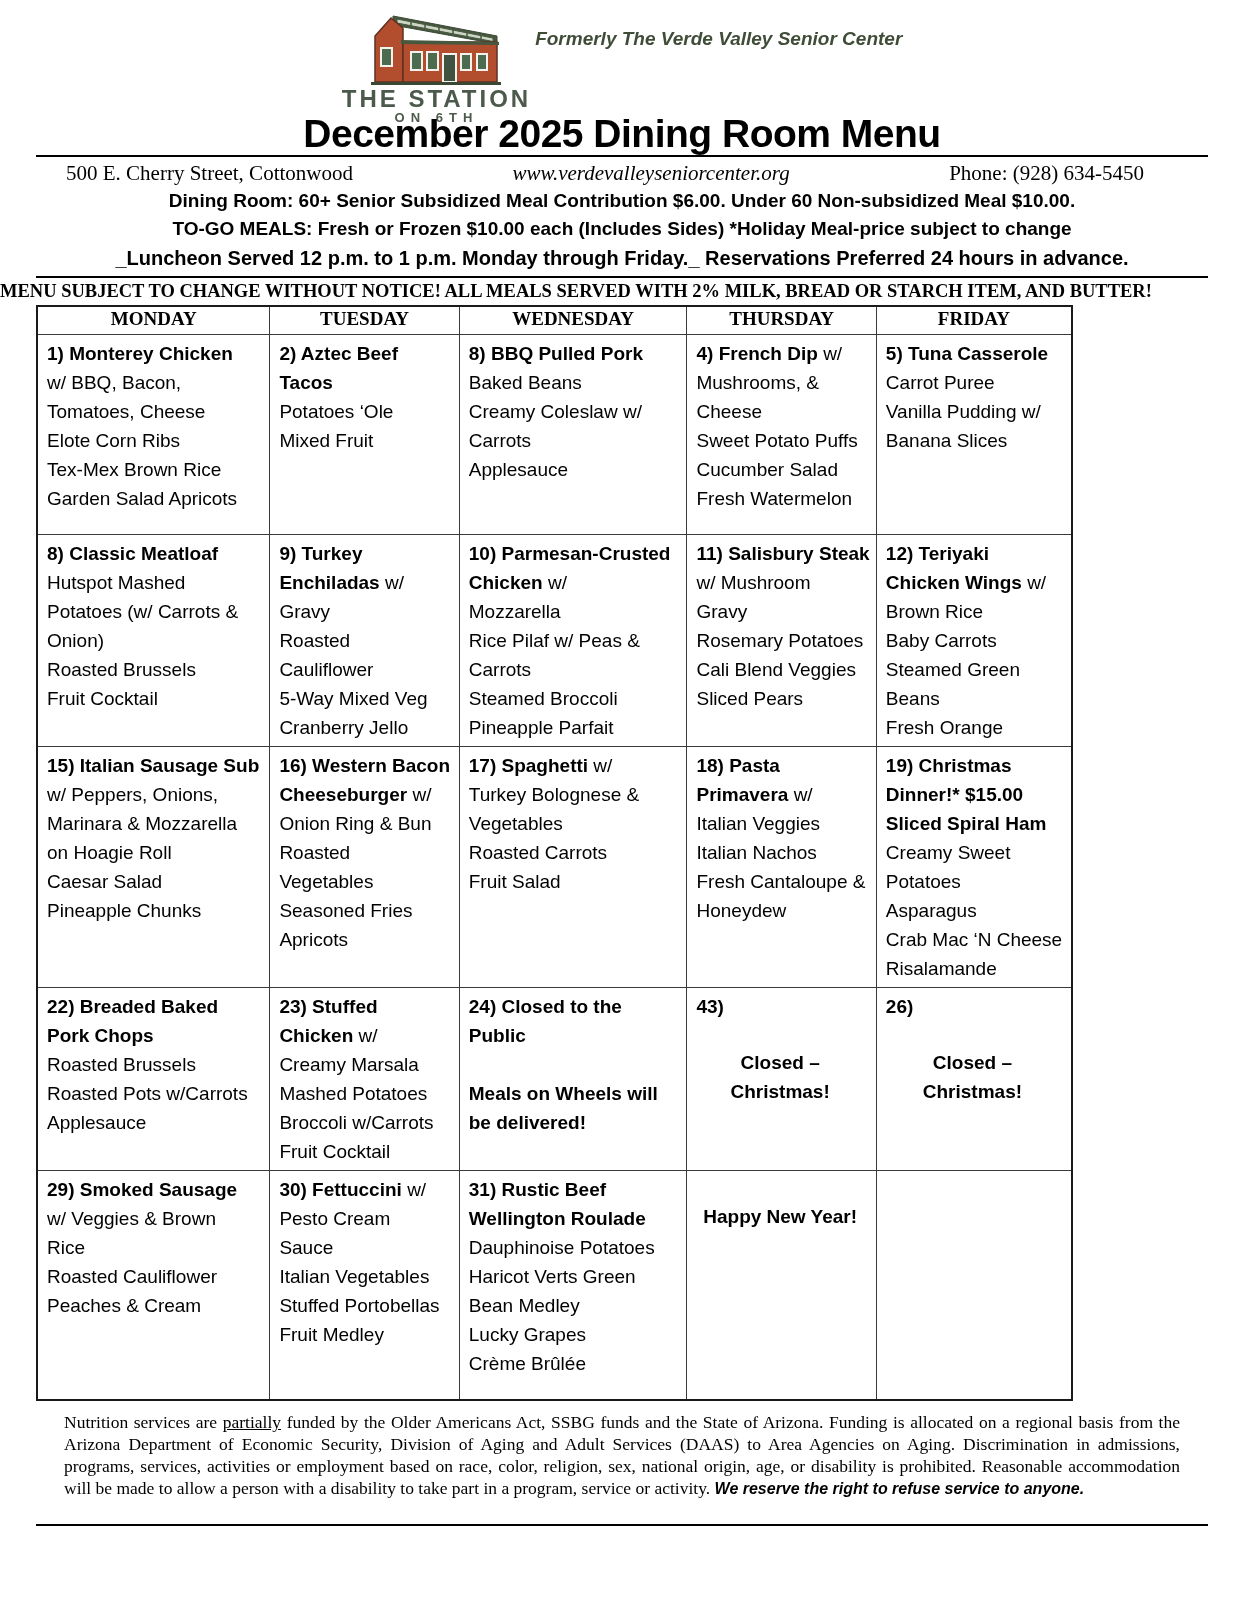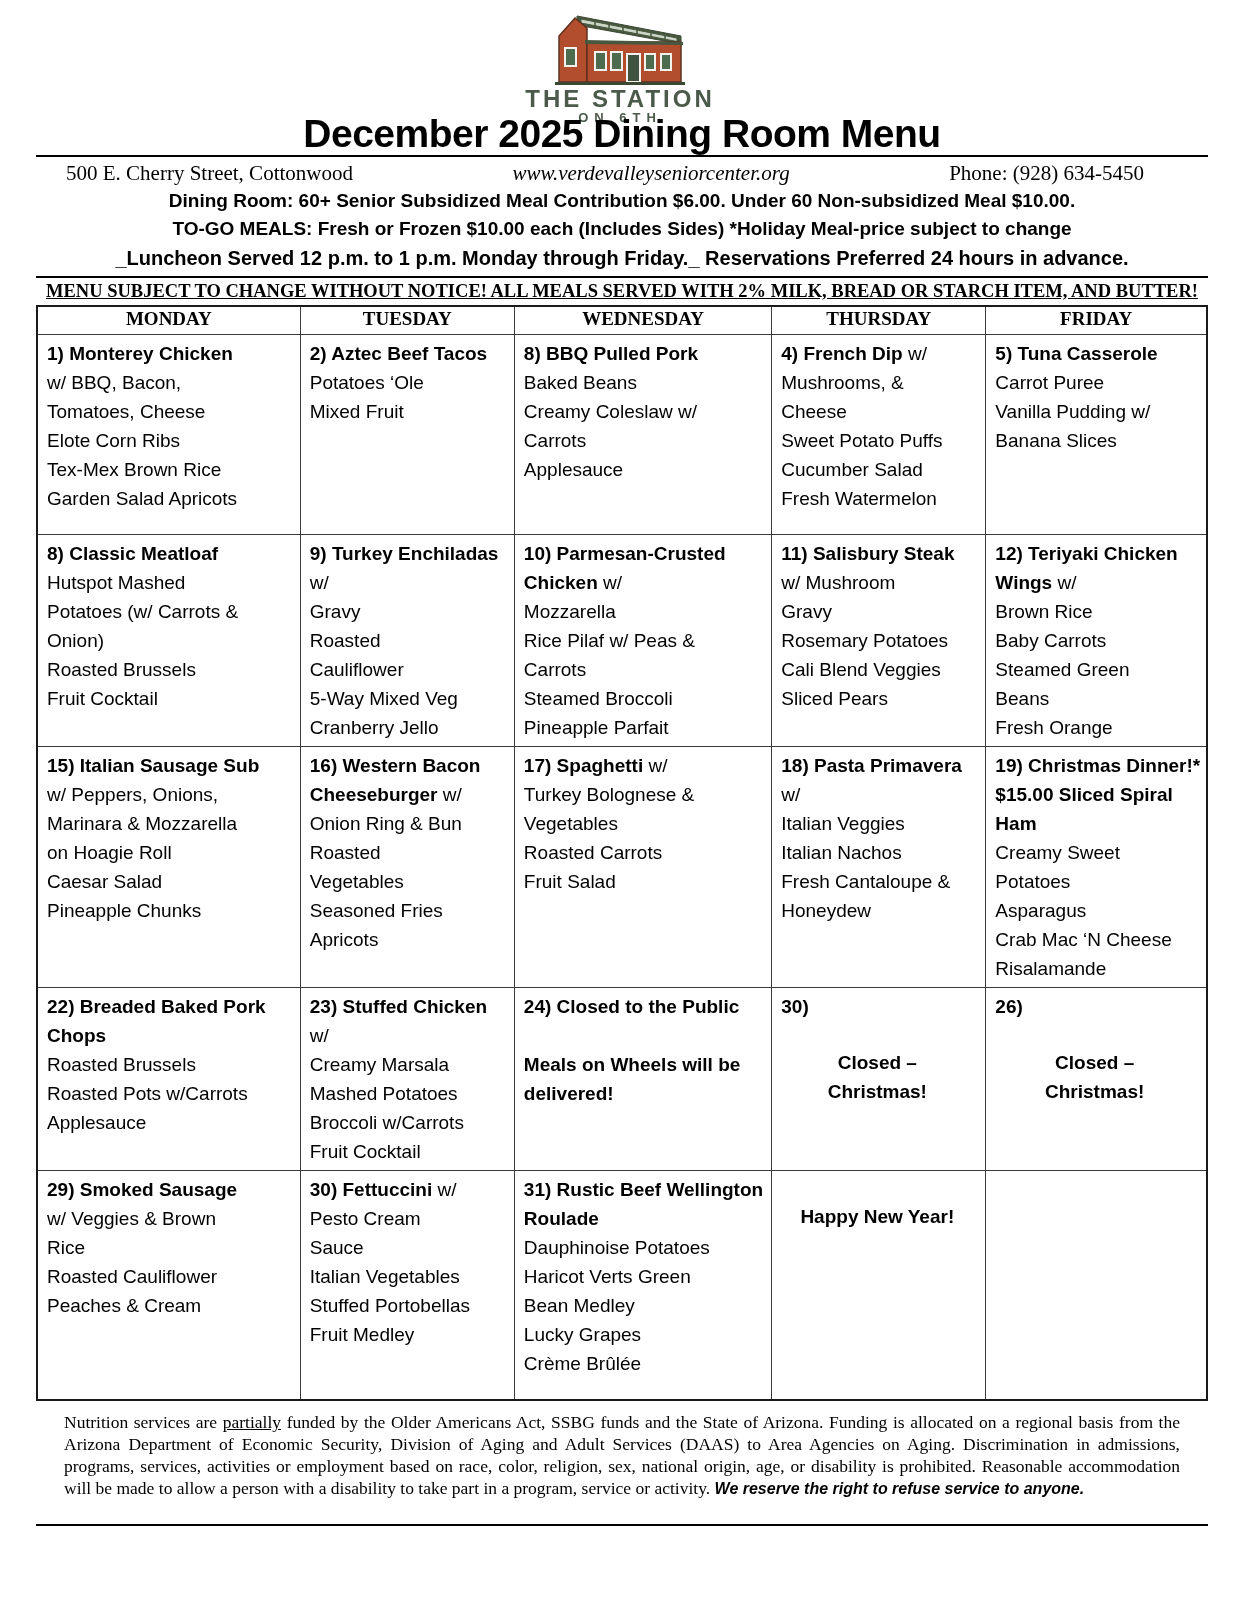--- a/index.html
+++ b/index.html
@@ -14,24 +14,24 @@
   .station-sub{text-align:left;color:#4b5a4b;font-weight:bold;letter-spacing:6px;font-size:13px;line-height:16px;margin-bottom:0;}
 
   .page-title{text-align:center;font-size:39px;font-weight:bold;letter-spacing:-0.5px;line-height:36px;margin-top:2px;}
   .rule{border:none;border-top:2px solid #000;margin:3px 36px 0 36px;}
   .rule2{border:none;border-top:2px solid #000;margin:4px 36px 2px 36px;}
 
   .contact-row{display:flex;justify-content:space-between;align-items:baseline;margin:4px 100px 0 66px;font-family:"Liberation Serif",serif;font-size:21px;}
   .contact-website{font-style:italic;}
   .info-line{text-align:center;font-size:19px;font-weight:bold;line-height:26px;margin-top:2px;}
   .luncheon-line{text-align:center;font-size:20px;font-weight:bold;line-height:27px;margin-top:3px;}
-  .notice-line{text-align:center;font-family:"Liberation Serif",serif;font-weight:bold;font-size:18.5px;line-height:22px;margin-top:1px;text-decoration:underline;}
+  .notice-line{font-family:"Liberation Serif",serif;font-weight:bold;font-size:18.5px;line-height:22px;margin-top:1px;}
 
   
-  .menu-table{border-collapse:collapse;table-layout:fixed;width:1172px;margin:3px 36px 0 36px;}
+  .menu-table{border-collapse:collapse;table-layout:fixed;width:1037px;margin:3px 36px 0 36px;}
   .menu-table th,.menu-table td{border:1px solid #3a3a3a;vertical-align:top;overflow:hidden;}
   .menu-table{border:2px solid #1a1a1a;}
   .menu-table thead tr{height:28px;}
   .menu-table th{font-family:"Liberation Serif",serif;font-size:19px;font-weight:bold;text-align:center;padding:1px 0;}
   .menu-table td{font-size:19px;line-height:29px;padding:4px 4px 4px 9px;}
   .menu-table tbody tr:nth-child(1){height:200px;}
   .menu-table tbody tr:nth-child(2){height:205px;}
   .menu-table tbody tr:nth-child(3){height:232px;}
   .menu-table tbody tr:nth-child(4){height:175px;}
   .menu-table tbody tr:nth-child(5){height:230px;}
@@ -80,20 +80,21 @@
 
         <rect x="76" y="48" width="13" height="28" fill="#3f5340" stroke="#f4f2ec" stroke-width="2"></rect>
         <rect x="94" y="48" width="10" height="16" fill="#4d6b4e" stroke="#f4f2ec" stroke-width="2"></rect>
         <rect x="110" y="48" width="10" height="16" fill="#4d6b4e" stroke="#f4f2ec" stroke-width="2"></rect>
 
         <rect x="4" y="76" width="130" height="3" fill="#3a4834"></rect>
       </svg>
       <div class="station-name" style="margin-top:2px;">THE STATION</div>
       <div class="station-sub">ON 6TH</div>
     </div>
+    <div class="formerly">Formerly The Verde Valley Senior Center</div>
   </div>
 
   <div class="page-title" style="margin-top:26px;">December 2025 Dining Room Menu</div>
   <hr class="rule">
 
   <div class="contact-row">
     <span>500 E. Cherry Street, Cottonwood</span>
     <span class="contact-website">www.verdevalleyseniorcenter.org</span>
     <span>Phone: (928) 634-5450</span>
   </div>
@@ -252,21 +253,21 @@
             <div class="cell-line">Creamy Marsala</div>
             <div class="cell-line">Mashed Potatoes</div>
             <div class="cell-line">Broccoli w/Carrots</div>
             <div class="cell-line">Fruit Cocktail</div>
           </td>
           <td>
             <div class="cell-title"><span>24) Closed to the Public</span></div>
             <div class="cell-title2">Meals on Wheels will be delivered!</div>
           </td>
           <td>
-            <div class="cell-title"><span>30)</span></div>
+            <div class="cell-title"><span>43)</span></div>
             <div class="cell-center">
               <div>Closed –</div>
               <div>Christmas!</div>
             </div>
           </td>
           <td>
             <div class="cell-title"><span>26)</span></div>
             <div class="cell-center">
               <div>Closed –</div>
               <div>Christmas!</div>

